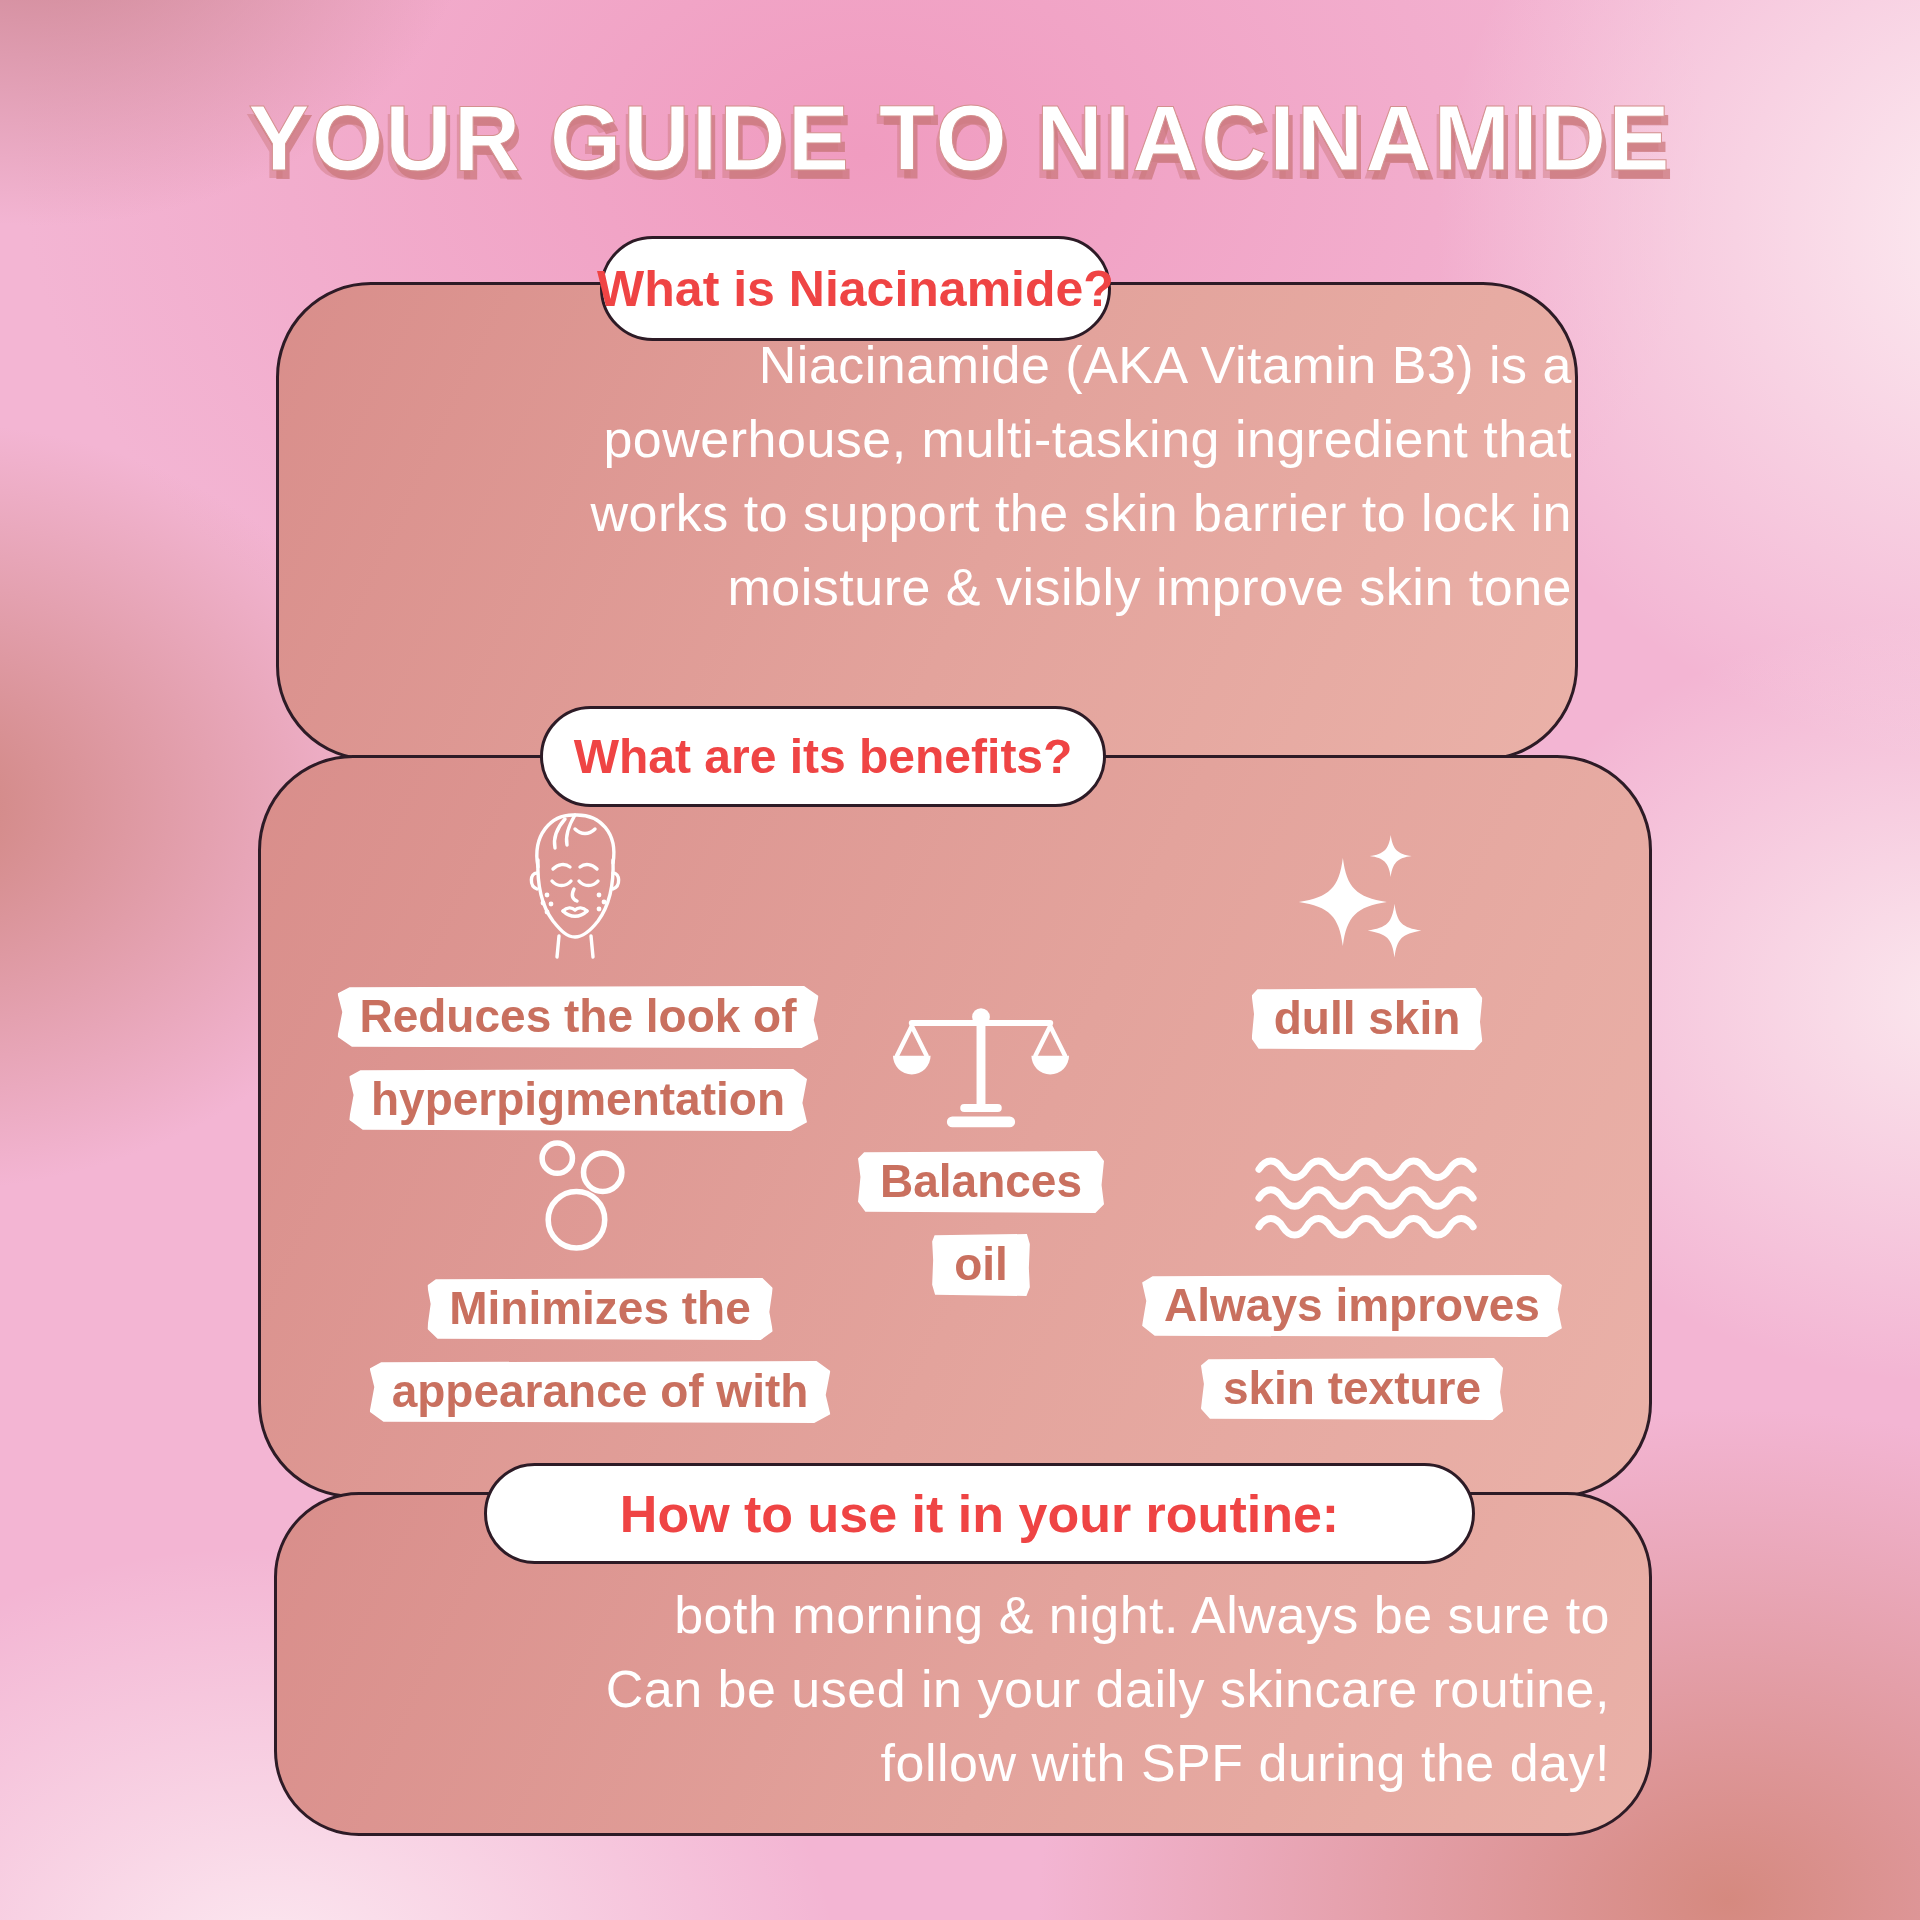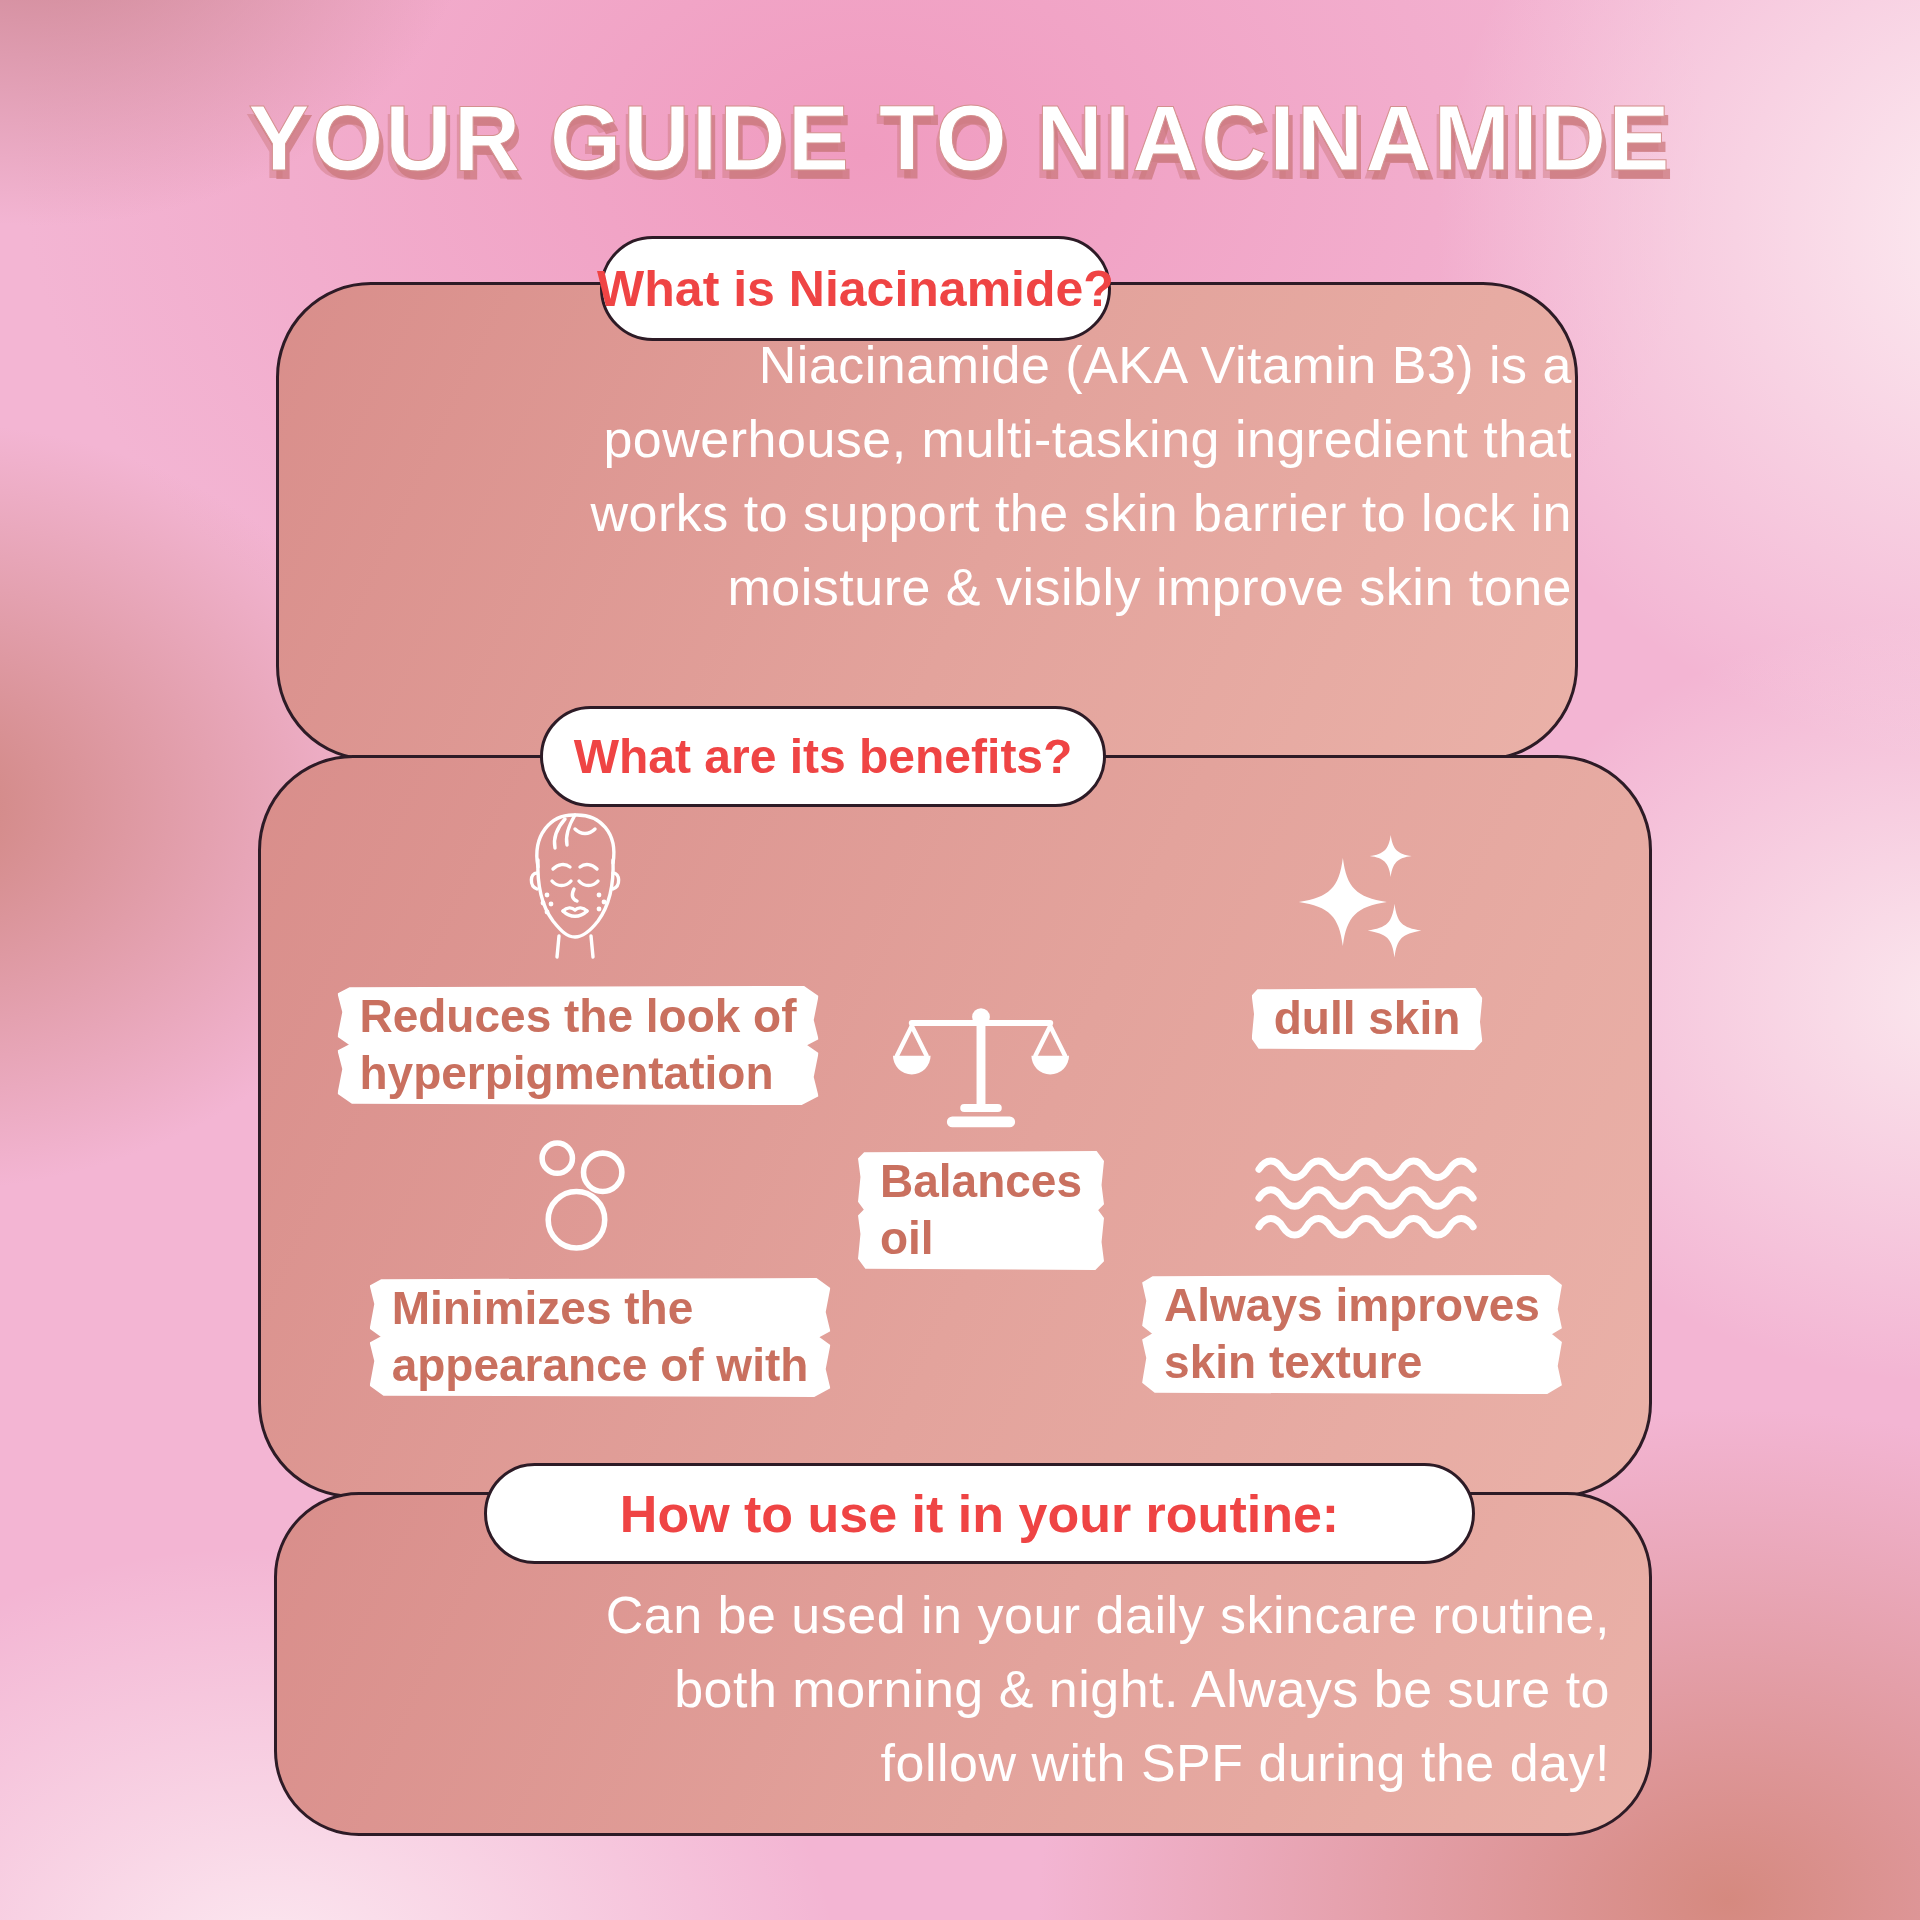--- a/index.html
+++ b/index.html
@@ -43,21 +43,21 @@
     position:absolute;z-index:4;color:#ffffff;font-weight:300;text-align:right;
     font-size:52px;line-height:74px;letter-spacing:0.5px;
   }
   .body-1{left:300px;top:328px;width:1272px;}
   .body-3{left:310px;top:1578px;width:1300px;}
   .benefit{
     position:absolute;z-index:5;display:flex;flex-direction:column;align-items:center;
     transform:translateX(-50%);
   }
   .icon-box{display:block;}
-  .tape-group{display:flex;flex-direction:column;}
+  .tape-group{display:flex;flex-direction:column;align-items:center;gap:26px;}
   .tape-line{
     display:inline-block;background:#ffffff;color:#c9705f;font-weight:700;
     font-size:46px;line-height:56px;padding:2px 22px 4px 22px;white-space:nowrap;
     clip-path:polygon(0% 12%,2.5% 2%,97% 0%,100% 16%,99% 55%,100% 86%,96.5% 100%,3% 98%,0% 82%,1% 42%);
   }
   .tape-line + .tape-line{margin-top:-5px;}
   svg{display:block;}
 </style>
 </head>
 <body>
@@ -188,18 +188,18 @@
     </span>
   </div>
   <div class="benefit" style="left:1352px;top:1275px;">
     <div class="tape-group">
       <span class="tape-line">Always improves</span>
       <span class="tape-line">skin texture</span>
     </div>
   </div>
 
   <div class="body-text body-3">
+    <div>both morning &amp; night. Always be sure to</div>
     <div>Can be used in your daily skincare routine,</div>
-    <div>both morning &amp; night. Always be sure to</div>
     <div>follow with SPF during the day!</div>
   </div>
 
 </div>
 
 </body></html>

